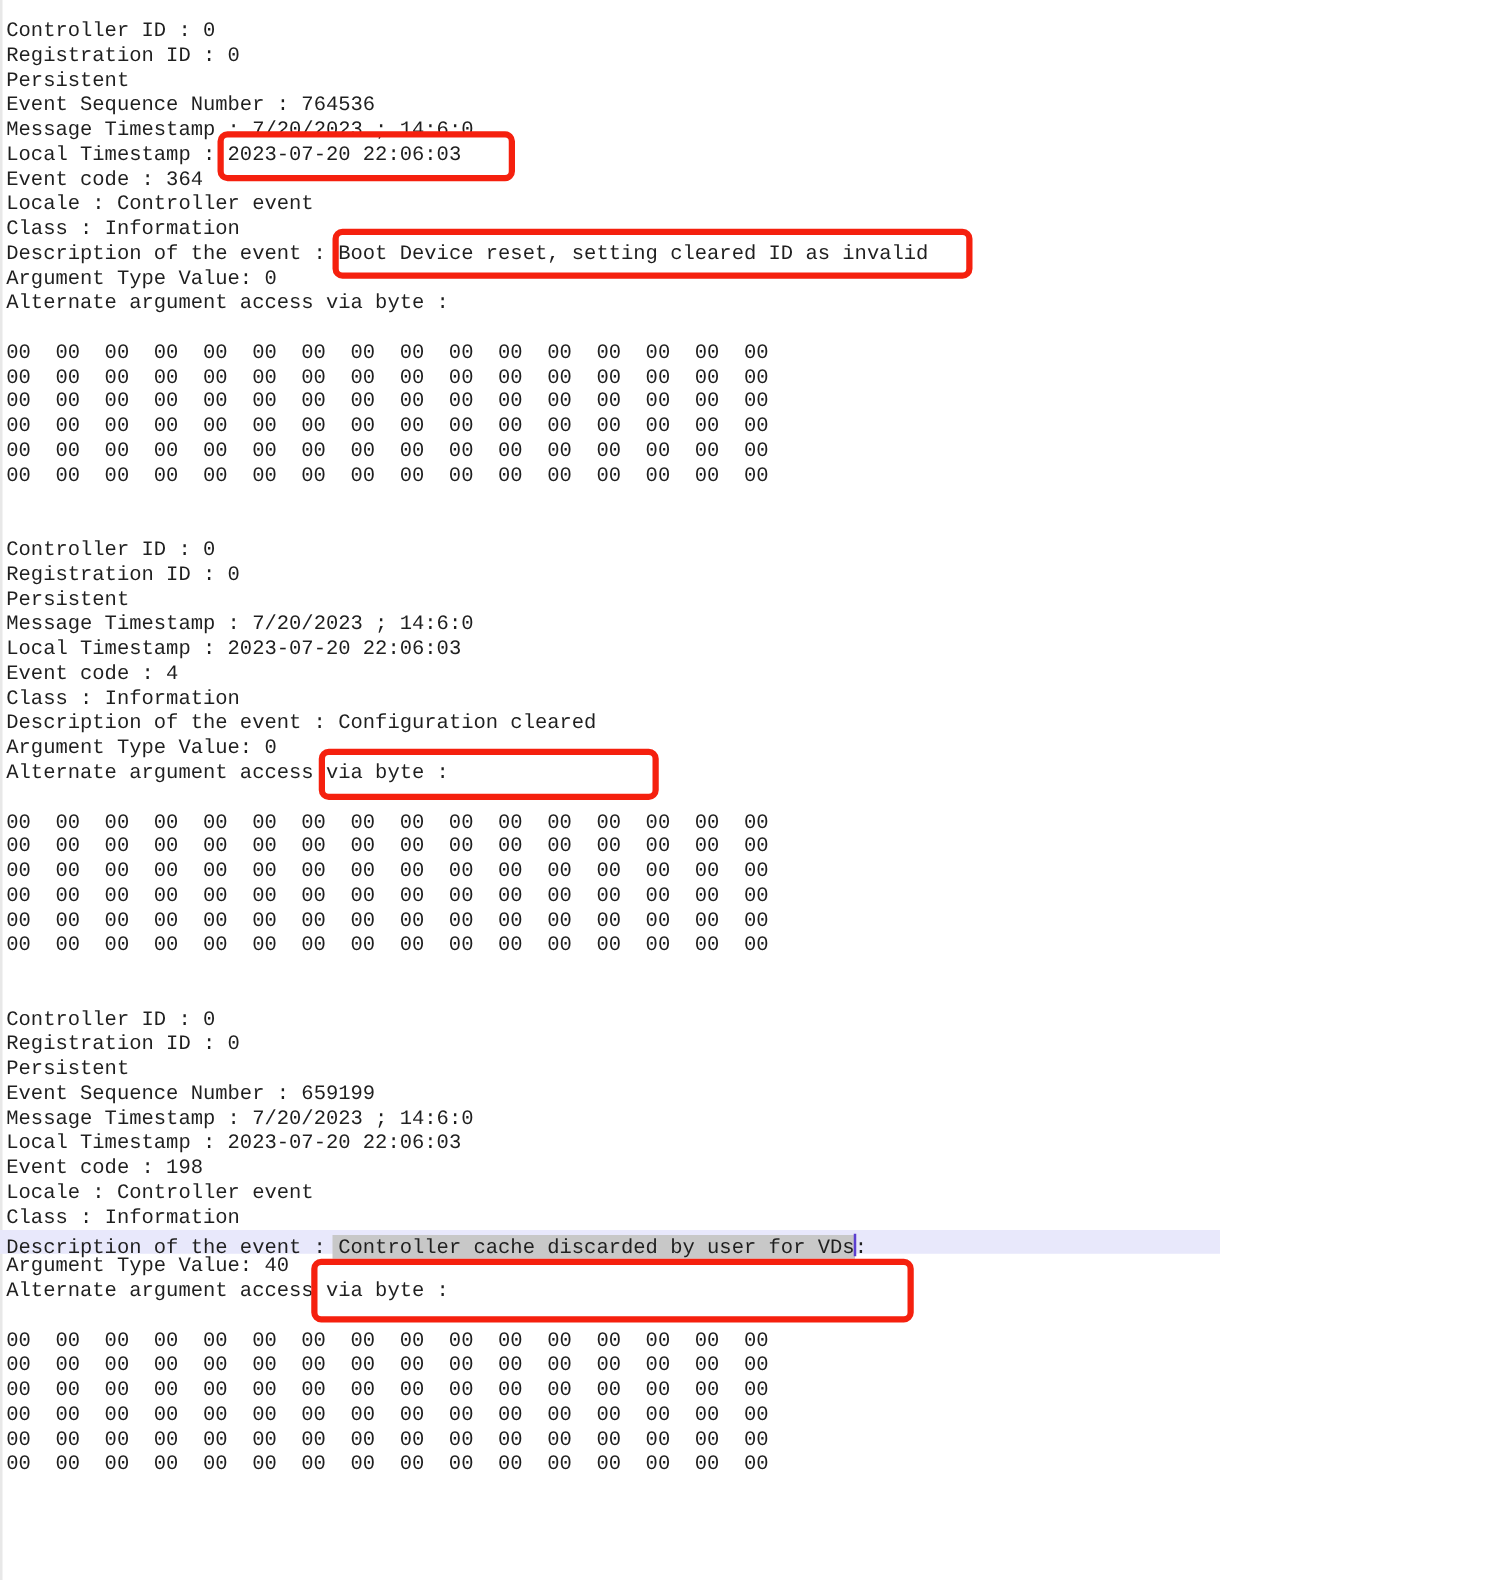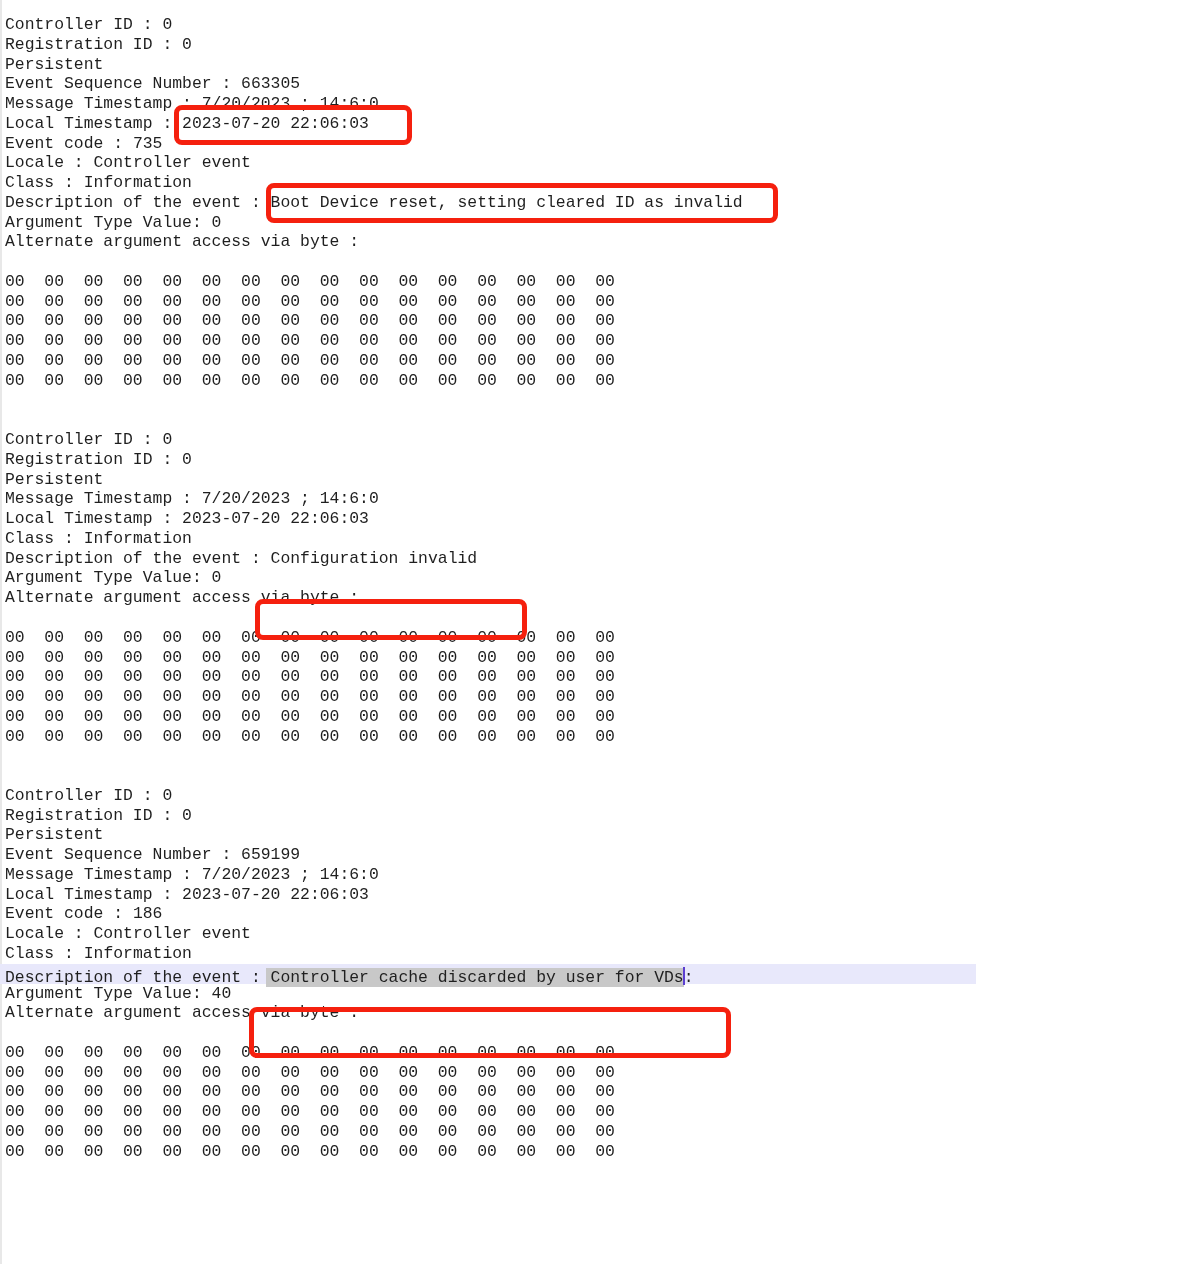--- a/index.html
+++ b/index.html
@@ -22,63 +22,64 @@
 </style>
 </head>
 <body>
 
 <div class="left-edge"></div>
 
 <div id="log">
     <div class="line"><span>Controller ID : </span><span>0</span></div>
     <div class="line"><span>Registration ID : </span><span>0</span></div>
     <div class="line"><span>Persistent</span></div>
-    <div class="line"><span>Event Sequence Number : </span><span>663305</span></div>
+    <div class="line"><span>Event Sequence Number : </span><span>764536</span></div>
     <div class="line"><span>Message Timestamp : </span><span>7/20/2023 ; 14:6:0</span></div>
     <div class="line"><span>Local Timestamp : </span><span>2023-07-20 22:06:03</span></div>
-    <div class="line"><span>Event code : </span><span>735</span></div>
+    <div class="line"><span>Event code : </span><span>364</span></div>
     <div class="line"><span>Locale : </span><span>Controller event</span></div>
     <div class="line"><span>Class : </span><span>Information</span></div>
     <div class="line"><span>Description of the event : </span><span>Boot Device reset, setting cleared ID as invalid</span></div>
     <div class="line"><span>Argument Type Value: </span><span>0</span></div>
     <div class="line"><span>Alternate argument access via byte :</span></div>
     <div class="line"></div>
     <div class="line"><span>00  00  00  00  00  00  00  00  00  00  00  00  00  00  00  00</span></div>
     <div class="line"><span>00  00  00  00  00  00  00  00  00  00  00  00  00  00  00  00</span></div>
     <div class="line"><span>00  00  00  00  00  00  00  00  00  00  00  00  00  00  00  00</span></div>
     <div class="line"><span>00  00  00  00  00  00  00  00  00  00  00  00  00  00  00  00</span></div>
     <div class="line"><span>00  00  00  00  00  00  00  00  00  00  00  00  00  00  00  00</span></div>
     <div class="line"><span>00  00  00  00  00  00  00  00  00  00  00  00  00  00  00  00</span></div>
     <div class="line"></div>
     <div class="line"></div>
     <div class="line"><span>Controller ID : </span><span>0</span></div>
     <div class="line"><span>Registration ID : </span><span>0</span></div>
     <div class="line"><span>Persistent</span></div>
     <div class="line"><span>Message Timestamp : </span><span>7/20/2023 ; 14:6:0</span></div>
     <div class="line"><span>Local Timestamp : </span><span>2023-07-20 22:06:03</span></div>
+    <div class="line"><span>Event code : </span><span>4</span></div>
     <div class="line"><span>Class : </span><span>Information</span></div>
-    <div class="line"><span>Description of the event : </span><span>Configuration invalid</span></div>
+    <div class="line"><span>Description of the event : </span><span>Configuration cleared</span></div>
     <div class="line"><span>Argument Type Value: </span><span>0</span></div>
     <div class="line"><span>Alternate argument access via byte :</span></div>
     <div class="line"></div>
     <div class="line"><span>00  00  00  00  00  00  00  00  00  00  00  00  00  00  00  00</span></div>
     <div class="line"><span>00  00  00  00  00  00  00  00  00  00  00  00  00  00  00  00</span></div>
     <div class="line"><span>00  00  00  00  00  00  00  00  00  00  00  00  00  00  00  00</span></div>
     <div class="line"><span>00  00  00  00  00  00  00  00  00  00  00  00  00  00  00  00</span></div>
     <div class="line"><span>00  00  00  00  00  00  00  00  00  00  00  00  00  00  00  00</span></div>
     <div class="line"><span>00  00  00  00  00  00  00  00  00  00  00  00  00  00  00  00</span></div>
     <div class="line"></div>
     <div class="line"></div>
     <div class="line"><span>Controller ID : </span><span>0</span></div>
     <div class="line"><span>Registration ID : </span><span>0</span></div>
     <div class="line"><span>Persistent</span></div>
     <div class="line"><span>Event Sequence Number : </span><span>659199</span></div>
     <div class="line"><span>Message Timestamp : </span><span>7/20/2023 ; 14:6:0</span></div>
     <div class="line"><span>Local Timestamp : </span><span>2023-07-20 22:06:03</span></div>
-    <div class="line"><span>Event code : </span><span>186</span></div>
+    <div class="line"><span>Event code : </span><span>198</span></div>
     <div class="line"><span>Locale : </span><span>Controller event</span></div>
     <div class="line"><span>Class : </span><span>Information</span></div>
     <div class="line hl"><span>Description of the event : </span><span class="sel">Controller cache discarded by user for VDs</span><span class="caret"></span><span>:</span></div>
     <div class="line"><span>Argument Type Value: </span><span>40</span></div>
     <div class="line"><span>Alternate argument access via byte :</span></div>
     <div class="line"></div>
     <div class="line"><span>00  00  00  00  00  00  00  00  00  00  00  00  00  00  00  00</span></div>
     <div class="line"><span>00  00  00  00  00  00  00  00  00  00  00  00  00  00  00  00</span></div>
     <div class="line"><span>00  00  00  00  00  00  00  00  00  00  00  00  00  00  00  00</span></div>
     <div class="line"><span>00  00  00  00  00  00  00  00  00  00  00  00  00  00  00  00</span></div>

